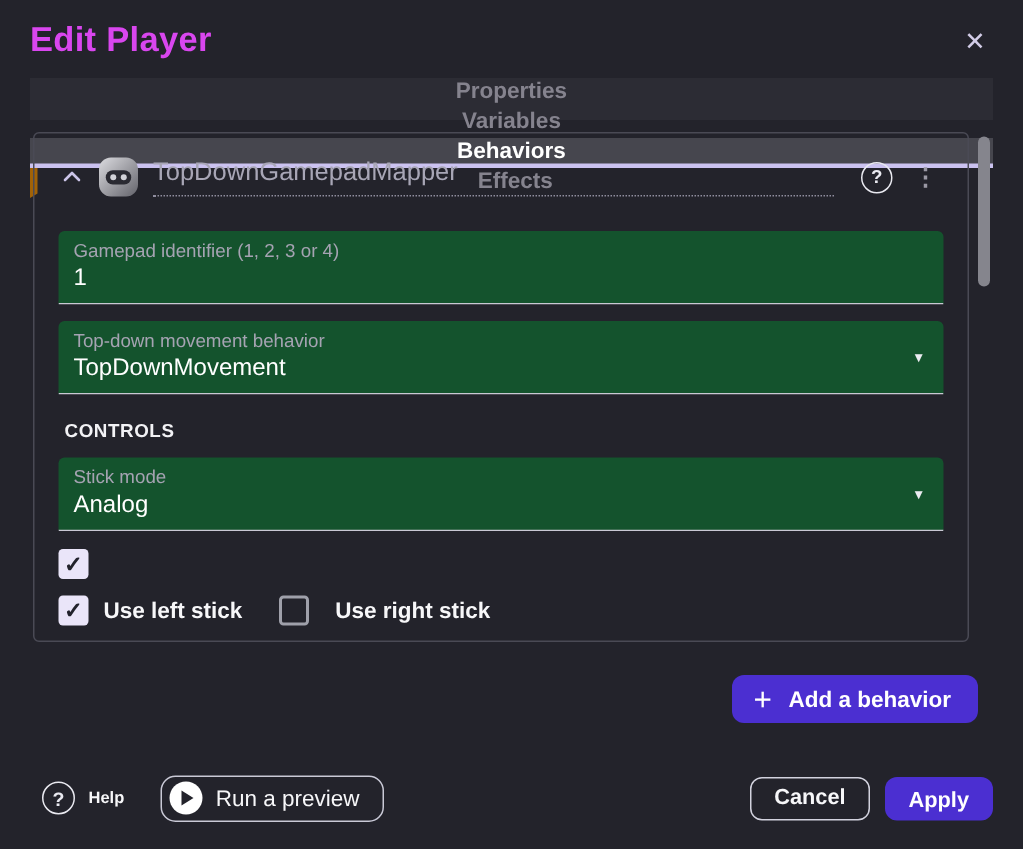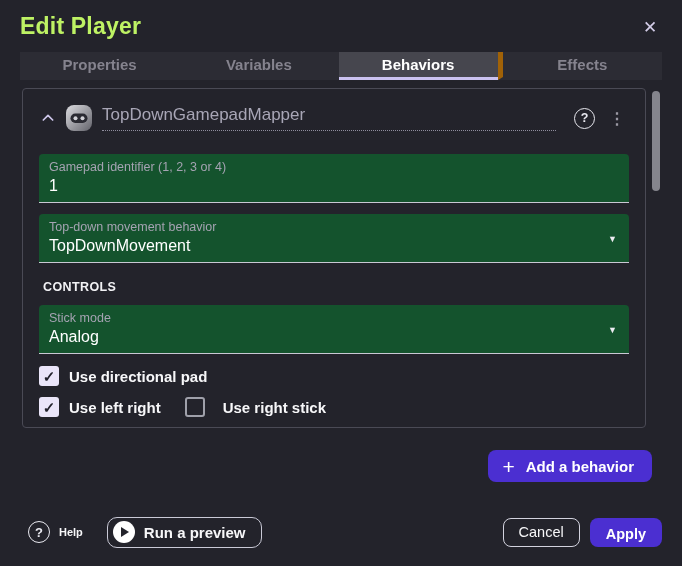--- a/index.html
+++ b/index.html
@@ -3,28 +3,28 @@
 <meta charset="utf-8">
 <style>
   html,body{margin:0;padding:0;background:#141418;}
   .dialog{
     position:relative;width:682px;height:566px;background:#23232b;
     font-family:"Liberation Sans",sans-serif;color:#f5f5f7;overflow:hidden;
     box-sizing:border-box;
   }
   
   .title-row{position:relative;padding:13px 20px 8px;}
-  .dialog-title{font-size:23px;font-weight:800;color:#bef264;letter-spacing:.2px;}
+  .dialog-title{font-size:23px;font-weight:800;color:#d946ef;letter-spacing:.2px;}
   .close-btn{
     position:absolute;top:16px;right:20px;width:24px;height:24px;border:none;background:none;
     color:#d3cde8;font-size:17px;line-height:24px;text-align:center;cursor:pointer;padding:0;
     font-family:"Liberation Sans",sans-serif;
   }
   
-  .tabs{display:flex;margin:4px 20px 4px;height:28px;background:#2c2c34;}
+  .tabs{display:flex;margin:4px 20px 4px;height:28px;background:#2c2c34;flex-direction:column;}
   .tab{
     flex:1;display:flex;align-items:center;justify-content:center;
     font-size:15px;font-weight:700;color:#85838e;cursor:pointer;
     border-bottom:3px solid transparent;box-sizing:border-box;user-select:none;
   }
   .tab.active{background:#46464e;color:#ffffff;border-bottom-color:#cbc2f0;}
   .tab.divided{border-left:5px solid #a16207;}
   
   .scroll-area{position:relative;margin:4px 20px 0;height:352px;}
   .scrollbar-thumb{
@@ -100,25 +100,25 @@
     color:#f5f5f7;font-family:"Liberation Sans",sans-serif;
   }
   .play-circle{
     width:22px;height:22px;border-radius:50%;background:#ffffff;flex:none;
     display:flex;align-items:center;justify-content:center;margin-right:9px;
   }
   .play-triangle{
     width:0;height:0;border-top:5px solid transparent;border-bottom:5px solid transparent;
     border-left:8px solid #23232b;margin-left:2px;
   }
-  .run-preview-label{font-size:15px;font-weight:700;color:#f7f7f9;text-align:center;}
+  .run-preview-label{font-size:15px;font-weight:400;color:#f7f7f9;text-align:center;}
   .footer-spacer{flex:1;}
   .cancel-btn{
     height:29px;padding:0 15px;background:none;border:1px solid #d2d2de;border-radius:8px;
-    color:#f7f7f9;font-size:14.5px;font-weight:400;cursor:pointer;font-family:"Liberation Sans",sans-serif;
+    color:#f7f7f9;font-size:14.5px;font-weight:700;cursor:pointer;font-family:"Liberation Sans",sans-serif;
   }
   .apply-btn{
     height:29px;padding:8px 16px;margin-left:10px;background:#4b2fd1;border:none;border-radius:8px;
     color:#ffffff;font-size:14.5px;font-weight:700;cursor:pointer;font-family:"Liberation Sans",sans-serif;
   }
 </style>
 </head>
 <body>
 
 <div class="dialog">
@@ -180,28 +180,27 @@
 
       <div class="field select mt-md">
         <span class="field-label">Stick mode</span>
         <span class="field-value">Analog</span>
         <span class="caret">▼</span>
       </div>
 
       <div class="checkbox-row">
         <div class="checkbox-group">
           <span class="checkbox checked">✓</span>
-          <span class="checkbox-label">Use directional pad</span>
         </div>
       </div>
 
       <div class="checkbox-row second">
         <div class="checkbox-group">
           <span class="checkbox checked">✓</span>
-          <span class="checkbox-label">Use left right</span>
+          <span class="checkbox-label">Use left stick</span>
         </div>
         <div class="checkbox-group">
           <span class="checkbox unchecked"></span>
           <span class="checkbox-label">Use right stick</span>
         </div>
       </div>
 
     </div>
   </div>
 

